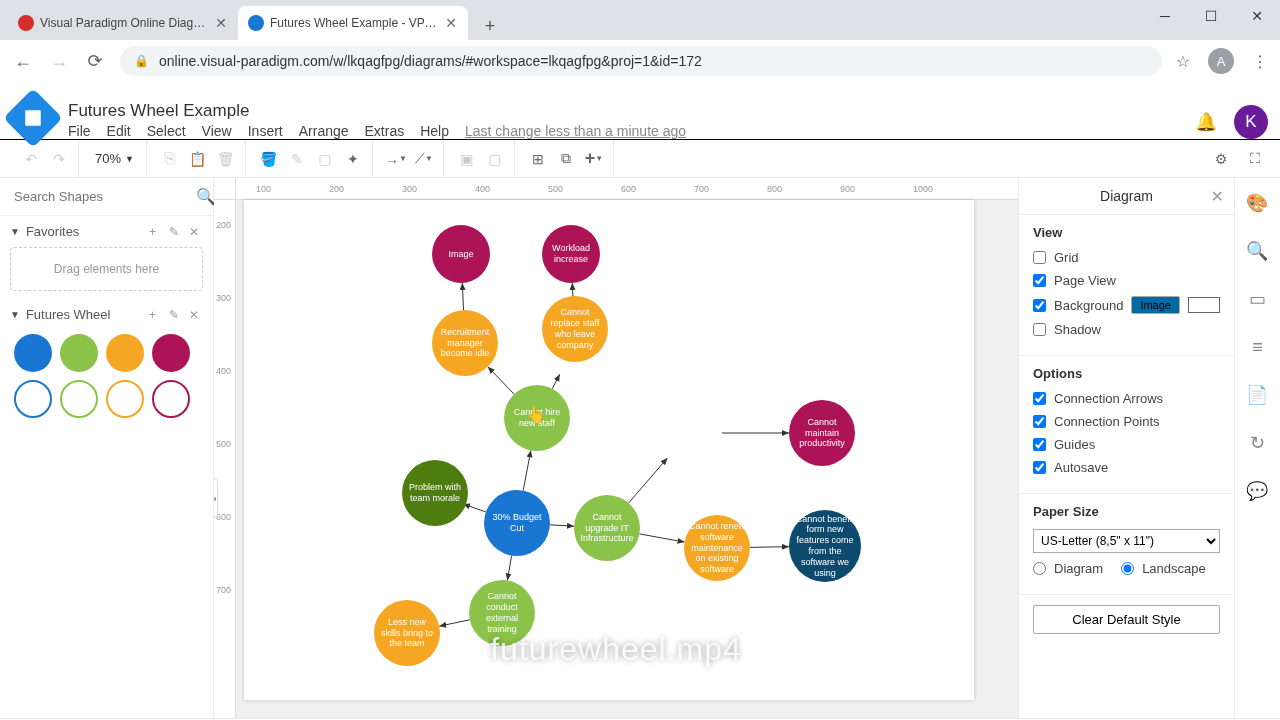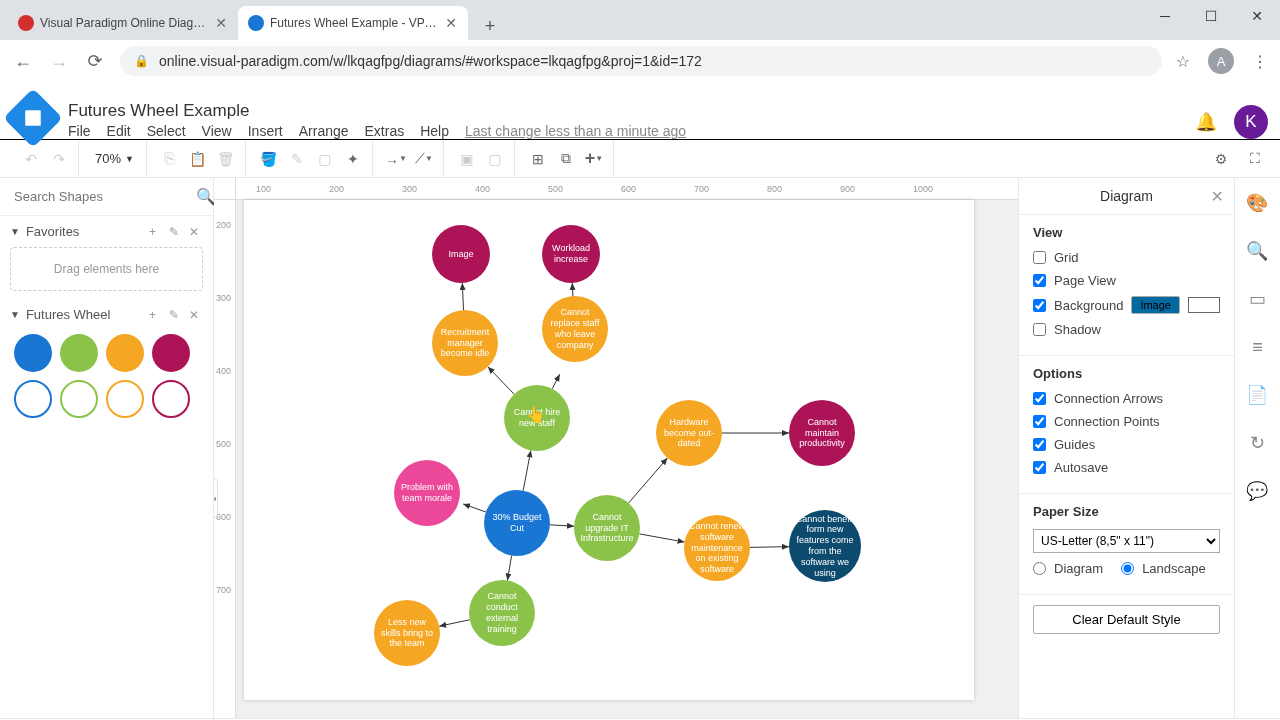--- a/index.html
+++ b/index.html
@@ -261,35 +261,35 @@
           <line x1="384.56260865051706" y1="303.01892900244974" x2="423.43739134948294" y2="257.98107099755026" stroke="#333" stroke-width="1" marker-end="url(#arrow)"></line>
           <line x1="395.46770703329696" y1="333.9032194605994" x2="440.53229296670304" y2="342.0967805394006" stroke="#333" stroke-width="1" marker-end="url(#arrow)"></line>
           <line x1="225.70785709543728" y1="419.7983458746448" x2="195.29214290456272" y2="426.2016541253552" stroke="#333" stroke-width="1" marker-end="url(#arrow)"></line>
           <line x1="219.51834960528785" y1="110.03327871765454" x2="218.3020564074743" y2="82.97075506630358" stroke="#333" stroke-width="1" marker-end="url(#arrow)"></line>
           <line x1="329.5508498498612" y1="112.03183408434202" x2="328.27349558648564" y2="82.97202459254792" stroke="#333" stroke-width="1" marker-end="url(#arrow)"></line>
           <line x1="478" y1="233" x2="545" y2="233" stroke="#333" stroke-width="1" marker-end="url(#arrow)"></line>
           <line x1="505.99434301872935" y1="347.3889936478013" x2="545.0061712522953" y2="346.66655238421674" stroke="#333" stroke-width="1" marker-end="url(#arrow)"></line>
         </svg>
     <div class="node" style="left: 240px; top: 290px; width: 66px; height: 66px; background: rgb(25, 118, 210);">30% Budget Cut</div>
         <div class="node" style="left: 260px; top: 185px; width: 66px; height: 66px; background: rgb(139, 195, 74);">Cannot hire new staff</div>
-        <div class="node" style="left: 150px; top: 260px; width: 66px; height: 66px; background: #ec4899;">Problem with team morale</div>
+        <div class="node" style="left: 158px; top: 260px; width: 66px; height: 66px; background: #4d7c0f;">Problem with team morale</div>
         <div class="node" style="left: 330px; top: 295px; width: 66px; height: 66px; background: rgb(139, 195, 74);">Cannot upgrade IT Infrastructure</div>
         <div class="node" style="left: 225px; top: 380px; width: 66px; height: 66px; background: rgb(139, 195, 74);">Cannot conduct external training</div>
         <div class="node" style="left: 188px; top: 110px; width: 66px; height: 66px; background: rgb(245, 166, 35);">Recruitment manager become idle</div>
         <div class="node" style="left: 298px; top: 96px; width: 66px; height: 66px; background: rgb(245, 166, 35);">Cannot replace staff who leave company</div>
-        <div class="node" style="left: 412px; top: 200px; width: 66px; height: 66px; background: rgb(245, 166, 35);">Hardware become out-dated</div>
         <div class="node" style="left: 440px; top: 315px; width: 66px; height: 66px; background: rgb(245, 166, 35);">Cannot renew software maintenance on existing software</div>
         <div class="node" style="left: 130px; top: 400px; width: 66px; height: 66px; background: rgb(245, 166, 35);">Less new skills bring to the team</div>
         <div class="node" style="left: 188px; top: 25px; width: 58px; height: 58px; background: rgb(173, 20, 87);">Image</div>
         <div class="node" style="left: 298px; top: 25px; width: 58px; height: 58px; background: rgb(173, 20, 87);">Workload increase</div>
         <div class="node" style="left: 545px; top: 200px; width: 66px; height: 66px; background: rgb(173, 20, 87);">Cannot maintain productivity</div>
         <div class="node" style="left: 545px; top: 310px; width: 72px; height: 72px; background: #0c4a6e;">Cannot benefit form new features come from the software we using</div>
         <div class="cursor-hand" style="left: 282px; top: 205px;">👆</div>
       </div>
     <div class="collapse-handle" style="left:-4px">◂</div>
+    <div class="watermark">futurewheel.mp4</div>
   </div>
 
   <div class="right-panel">
     <div class="rp-header">
       <span>Diagram</span>
       <span class="rp-close">✕</span>
     </div>
     <div class="rp-section">
       <div class="rp-section-title">View</div>
       <div class="rp-row">

